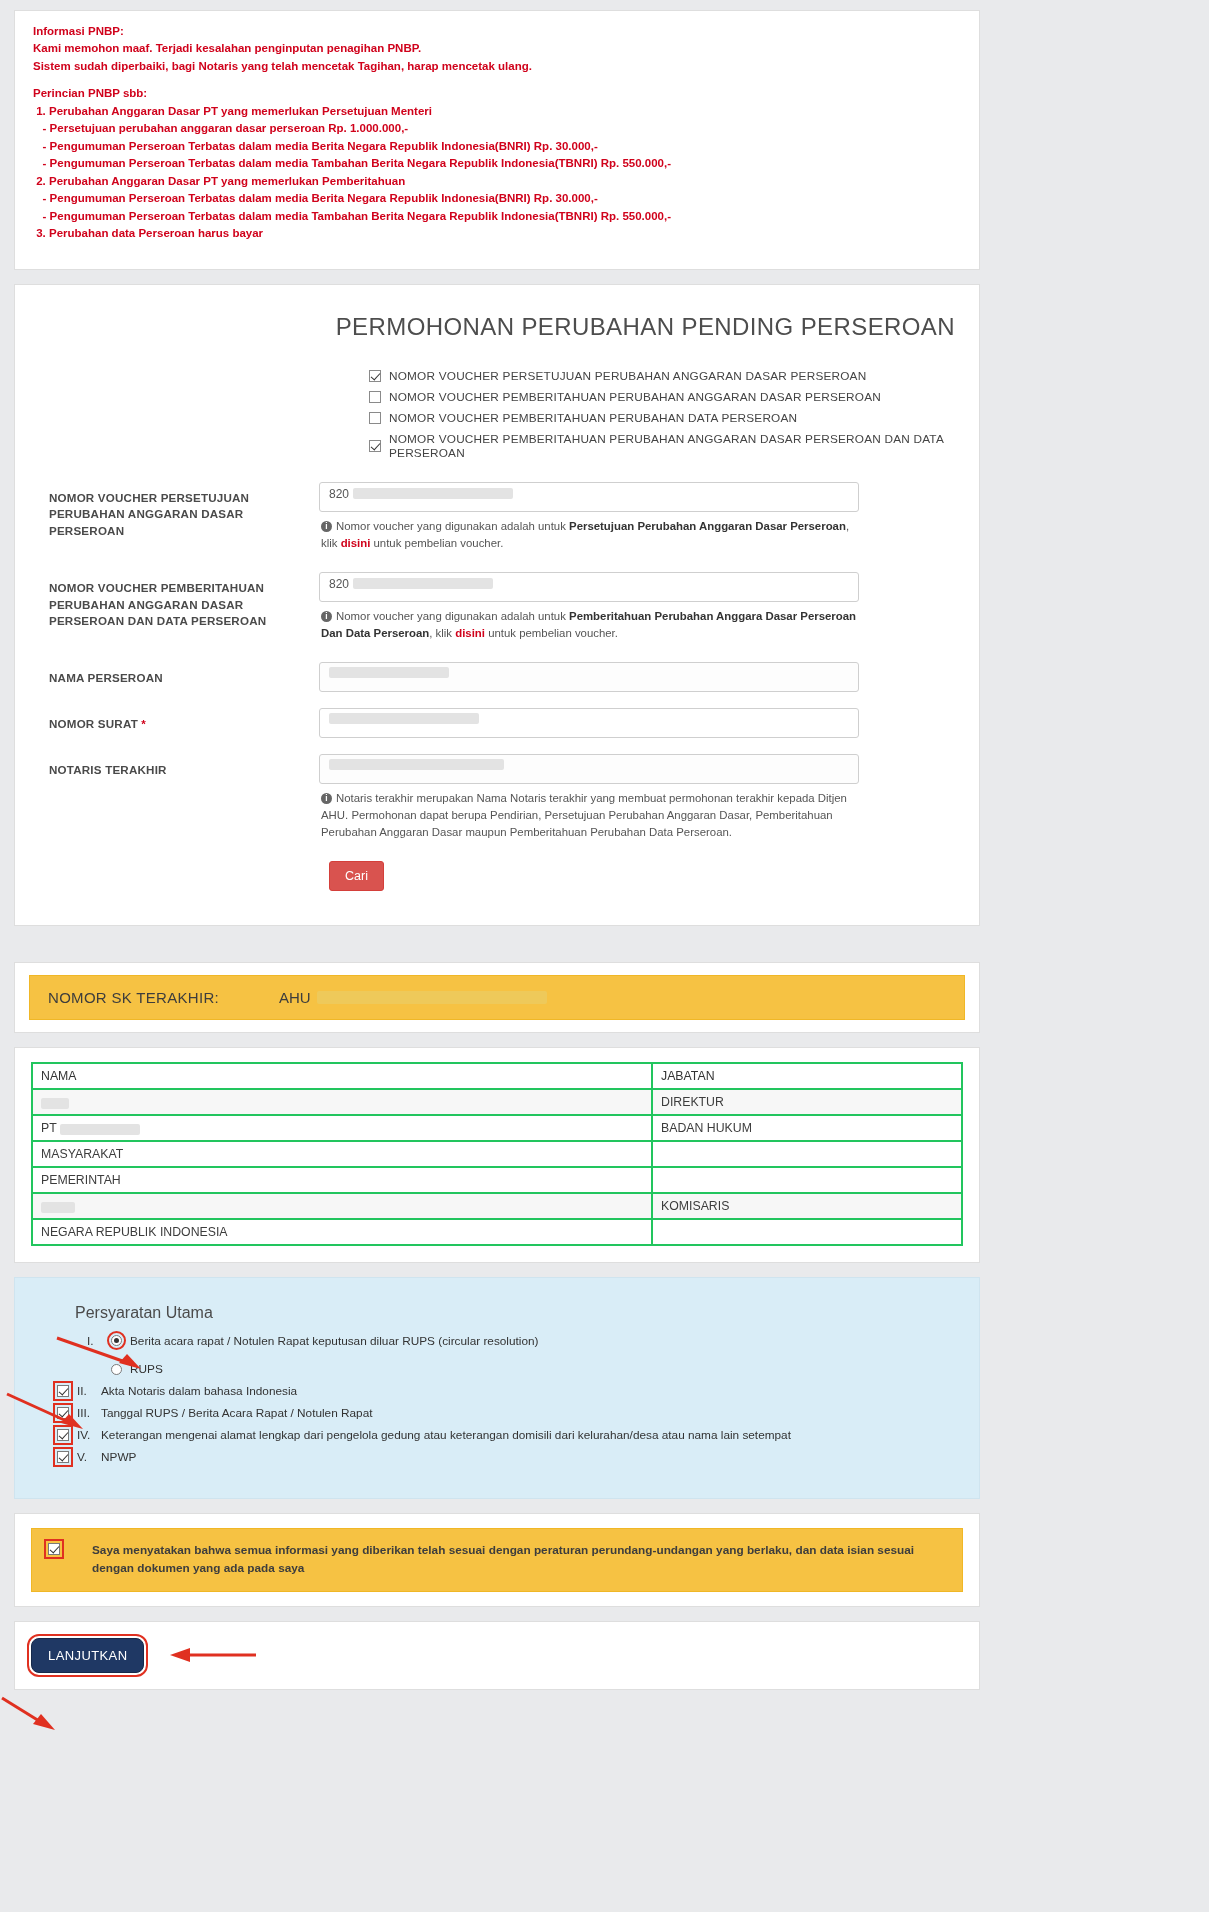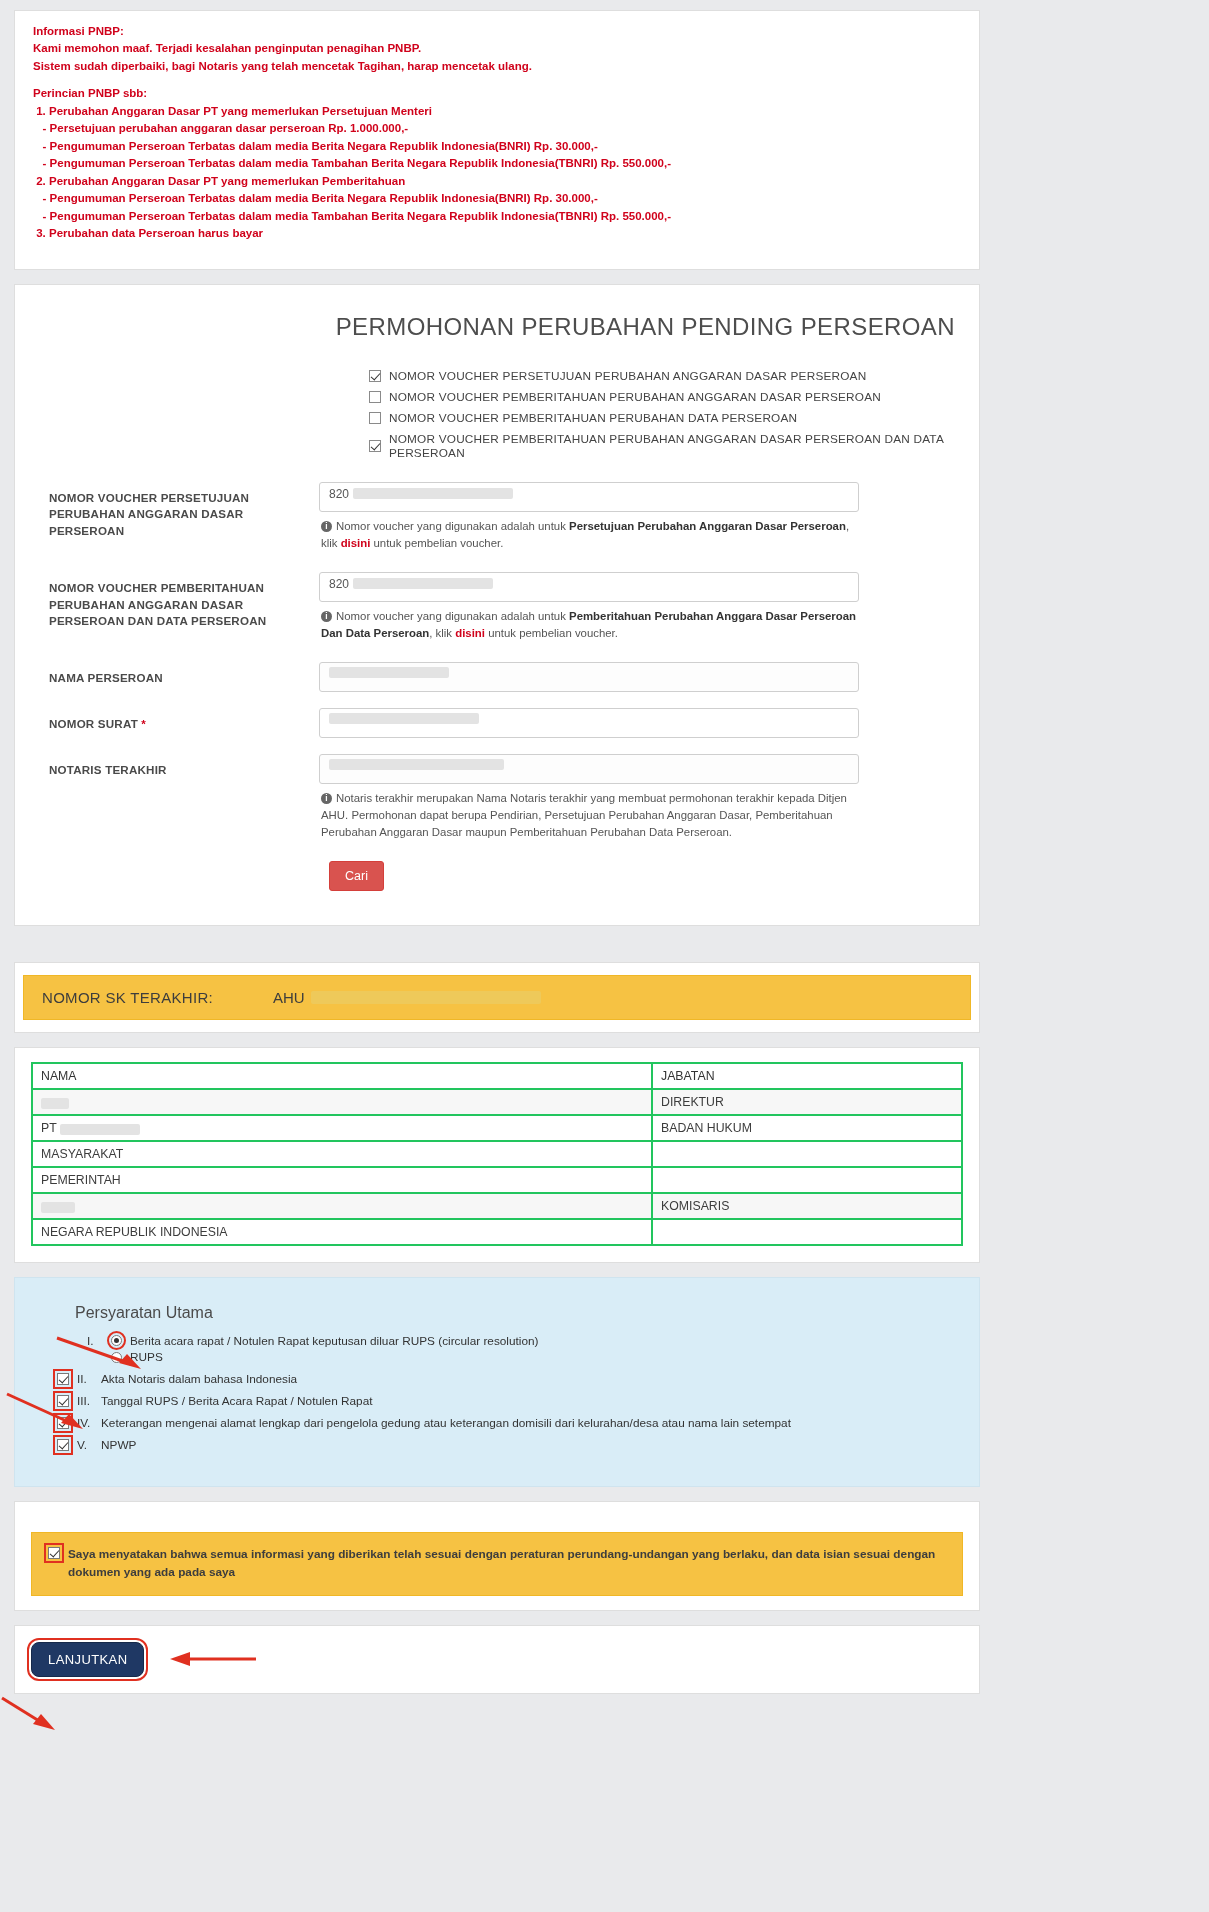--- a/index.html
+++ b/index.html
@@ -138,21 +138,21 @@
     background: #d9534f;
     border: 1px solid #d43f3a;
     color: #fff;
     font-size: 12.5px;
     padding: 7px 15px;
     border-radius: 3px;
     cursor: pointer;
   }
 
   
-  .sk-panel { padding: 12px 8px; margin-top: 36px; }
+  .sk-panel { padding: 12px 14px; margin-top: 36px; }
   .sk-bar {
     background: #f6c243;
     border: 1px solid #f0b726;
     padding: 13px 18px;
     display: flex;
     align-items: center;
     gap: 60px;
     font-size: 15px;
     color: #3d3d3d;
   }
@@ -217,26 +217,25 @@
   .hl { outline: 2px solid #e03020; outline-offset: 2px; }
 
   
   .decl-panel { padding: 14px 16px; }
   .decl-bar {
     background: #f6c243;
     border: 1px solid #f0b726;
     padding: 13px 16px;
     display: flex;
     align-items: flex-start;
-    gap: 0;
+    gap: 24px;
     font-size: 11.8px;
     font-weight: bold;
     color: #3d3d3d;
     line-height: 1.5;
-    margin-top: 16px;
   }
 
   
   .submit-panel { padding: 16px; }
   .btn-lanjut {
     background: #1f3864;
     border: 1px solid #16294a;
     color: #fff;
     font-size: 13px;
     padding: 9px 16px;
@@ -422,21 +421,21 @@
   <div class="req-panel">
     <h2>Persyaratan Utama</h2>
 
     <div class="req-item">
       <span class="num">I.</span>
       <div>
         <label style="display:flex;align-items:flex-start">
           <span class="radio on hl"></span>
           <span>Berita acara rapat / Notulen Rapat keputusan diluar RUPS (circular resolution)</span>
         </label>
-        <label style="display:flex;align-items:center;margin-top:2px">
+        <label style="display:flex;align-items:center;margin-top:14px">
           <span class="radio"></span>
           <span>RUPS</span>
         </label>
       </div>
     </div>
 
     <div class="req-item" style="padding-left:0">
       <span class="cb on hl"></span>
       <span class="num">II.</span>
       <span>Akta Notaris dalam bahasa Indonesia</span>

